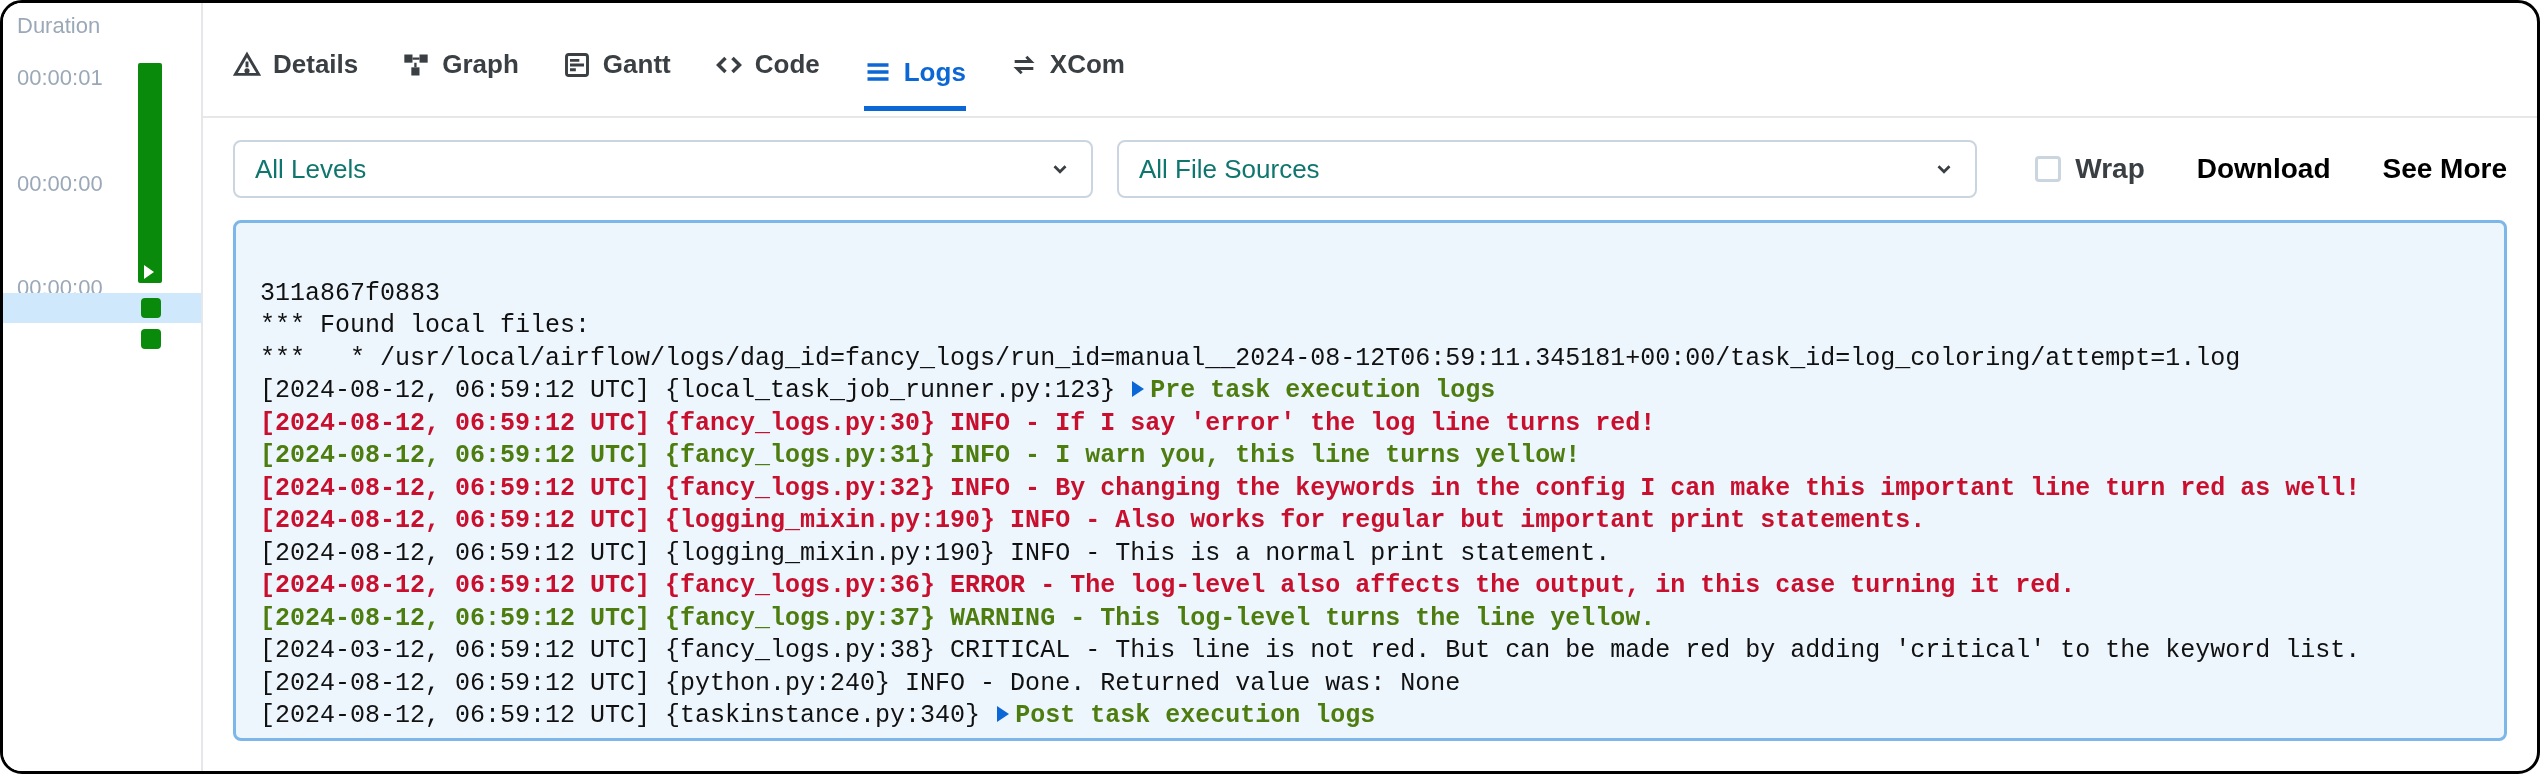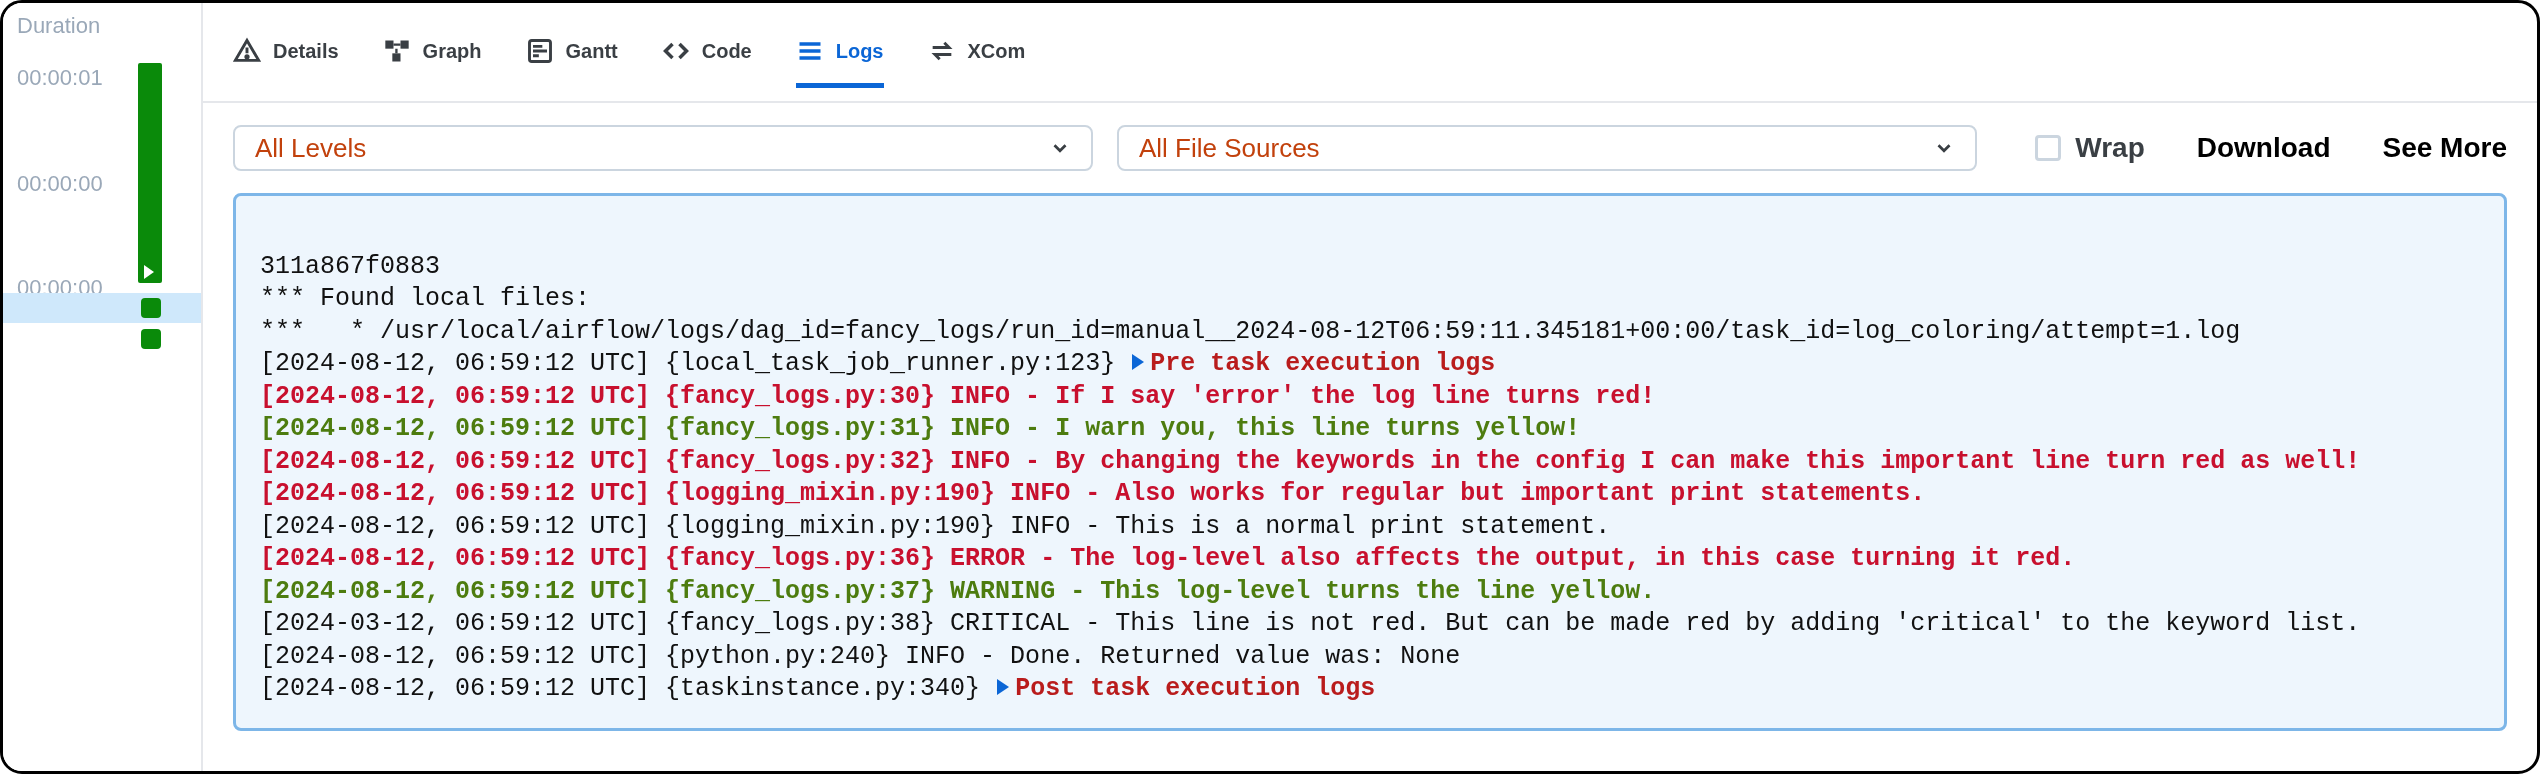--- a/index.html
+++ b/index.html
@@ -6,36 +6,36 @@
   html, body { width: 2540px; height: 774px; font-family: -apple-system, BlinkMacSystemFont, "Segoe UI", Helvetica, Arial, sans-serif; background: #fff; color: #222; }
   .frame { border: 3px solid #000; width: 2540px; height: 774px; display: flex; overflow: hidden; border-radius: 22px; }
   .sidebar { width: 200px; flex: 0 0 200px; border-right: 2px solid #e5e7eb; position: relative; background: #fff; }
   .sidebar .title { color: #9aa8b8; font-size: 22px; padding: 10px 0 5px 14px; }
   .tick-label { position: absolute; left: 14px; color: #9aa8b8; font-size: 22px; }
   .bar-green-tall { position: absolute; left: 135px; top: 60px; width: 24px; height: 220px; background: #0a8a0a; border-radius: 2px; }
   .bar-green-tall .play { position: absolute; bottom: 4px; left: 6px; width: 0; height: 0; border-left: 10px solid #fff; border-top: 7px solid transparent; border-bottom: 7px solid transparent; }
   .sel-row { position: absolute; left: 0; right: 0; top: 290px; height: 30px; background: #cfe8fb; }
   .small-sq { position: absolute; left: 138px; width: 20px; height: 20px; background: #0a8a0a; border-radius: 4px; }
   .main { flex: 1; display: flex; flex-direction: column; }
-  .tabs { display: flex; align-items: flex-start; gap: 44px; padding: 34px 30px 18px 30px; border-bottom: 2px solid #e5e7eb; font-size: 20px; font-weight: 700; color: #3a3f44; }
+  .tabs { display: flex; align-items: center; gap: 44px; padding: 46px 30px 18px 30px; border-bottom: 2px solid #e5e7eb; font-size: 26px; font-weight: 700; color: #3a3f44; }
   .tab { display: inline-flex; align-items: center; gap: 12px; padding-bottom: 18px; cursor: pointer; }
   .tab.active { color: #0b66d6; border-bottom: 5px solid #0b66d6; margin-bottom: -20px; }
   .tab .ic { width: 28px; height: 28px; display: inline-flex; align-items: center; justify-content: center; }
   .toolbar { display: flex; align-items: center; gap: 24px; padding: 22px 30px; }
-  .select { display: flex; align-items: center; justify-content: space-between; border: 2px solid #cbd5df; border-radius: 8px; height: 46px; padding: 0 20px; font-size: 26px; color: #c2410c; background: #fff; cursor: pointer; }
+  .select { display: flex; align-items: center; justify-content: space-between; border: 2px solid #cbd5df; border-radius: 8px; height: 58px; padding: 0 20px; font-size: 26px; color: #0f766e; background: #fff; cursor: pointer; }
   .select .chev { margin-left: 20px; }
   .spacer { flex: 1; }
   .wrap-ctl { display: inline-flex; align-items: center; gap: 14px; font-size: 28px; font-weight: 700; color: #3a3f44; }
   .wrap-ctl .cbox { width: 26px; height: 26px; border: 3px solid #cbd5df; border-radius: 4px; display: inline-block; }
   .link-btn { color: #000000; font-size: 28px; font-weight: 700; cursor: pointer; }
   .logpanel { margin: 0 30px 30px 30px; border: 3px solid #7db6e8; background: #eef6fd; border-radius: 8px; padding: 22px 24px; font-family: "SFMono-Regular", Consolas, "Liberation Mono", Menlo, monospace; font-size: 25px; line-height: 1.3; white-space: pre; overflow: hidden; color: #111; }
   .black { color: #111; }
   .red { color: #c8102e; font-weight: 700; }
   .yellow { color: #4d7c0f; font-weight: 700; }
-  .blue { color: #b91c1c; font-weight: 700; }
+  .blue { color: #4d7c0f; font-weight: 700; }
   .tri { display:inline-block; width:0; height:0; border-left:12px solid #0b66d6; border-top:8px solid transparent; border-bottom:8px solid transparent; vertical-align: middle; margin: 0 6px 3px 2px;}
   svg { display: block; }
 </style>
 </head>
 <body>
 
 <div class="frame">
 
   <div class="sidebar">
     <div class="title">Duration</div>

